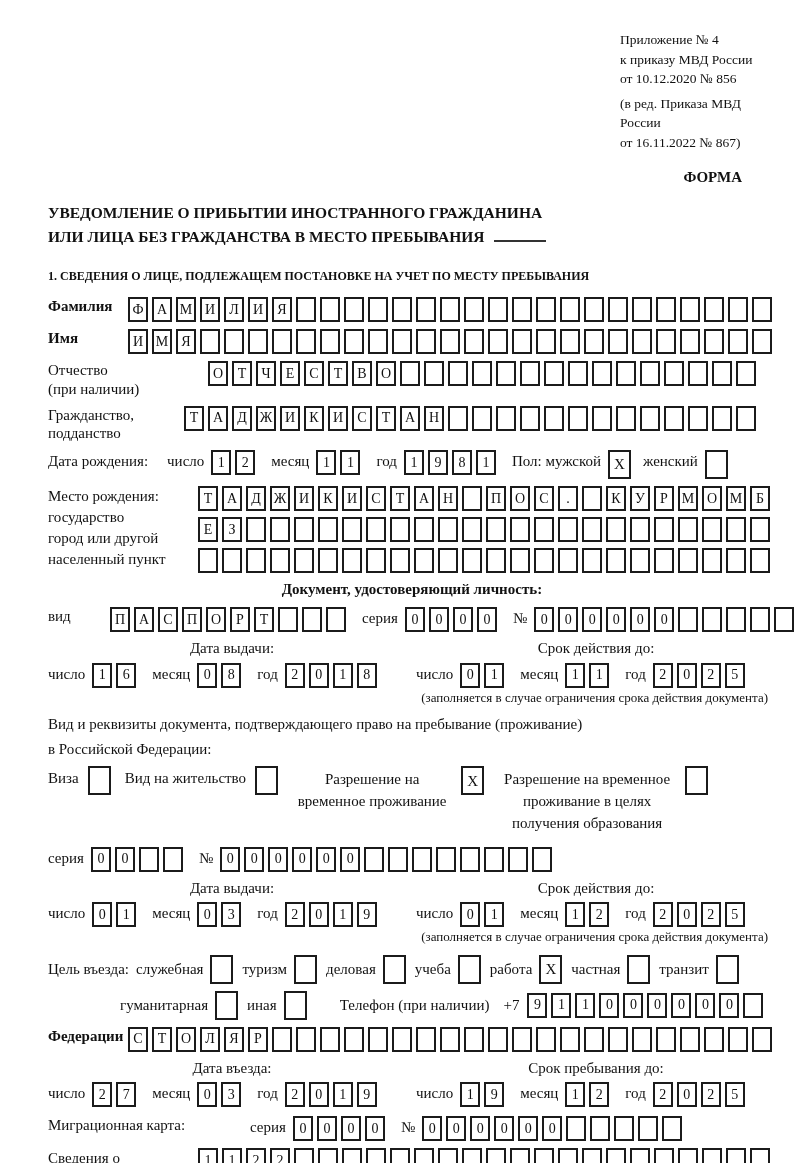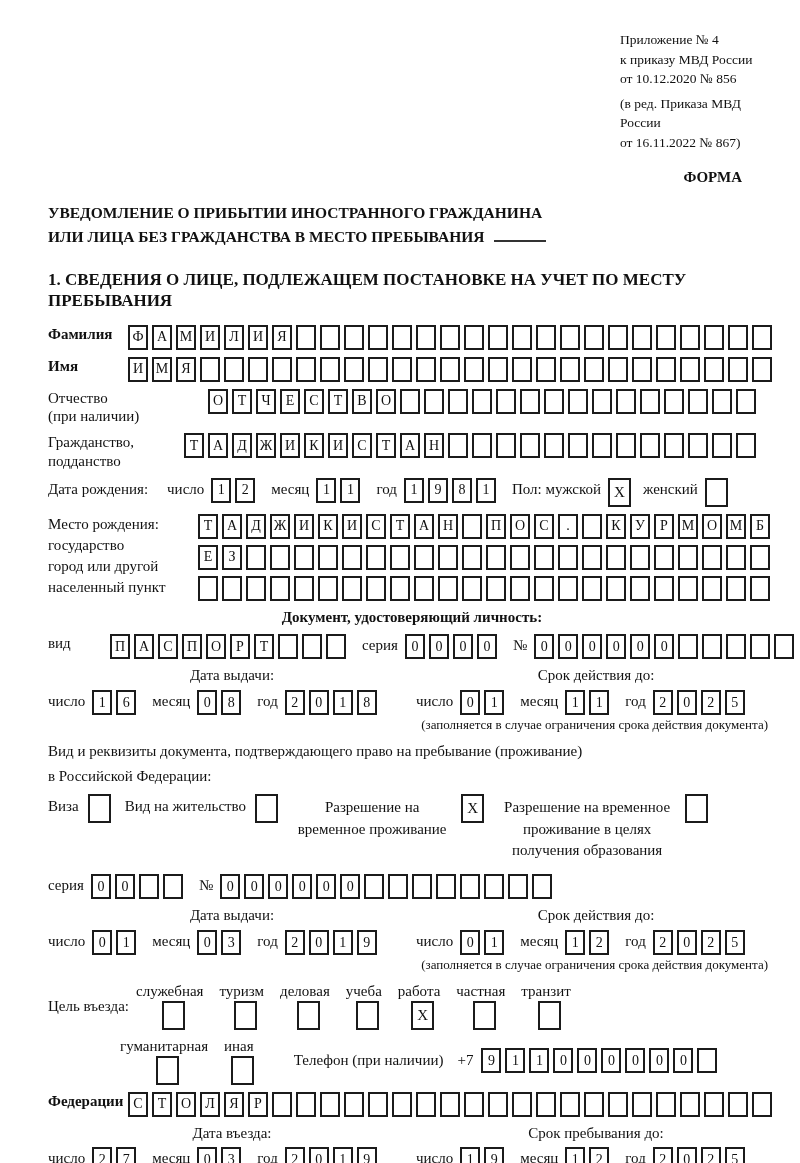--- a/index.html
+++ b/index.html
@@ -11,21 +11,21 @@
   .page{box-sizing:border-box;width:800px;height:1163px;padding:30px 24px 0 48px;position:relative;}
 
   
   .hdr{margin-left:572px;font-size:13.5px;line-height:1.45;}
   .hdr .ed{margin-top:5px;}
   .forma{font-weight:bold;text-align:right;padding-right:34px;margin-top:16px;font-size:15px;}
 
   
   .title{font-weight:bold;font-size:15.5px;margin-top:14px;line-height:1.55;}
   .uline{display:inline-block;width:52px;border-bottom:2.5px solid #333;height:14px;margin-left:10px;}
-  .sec{font-weight:bold;font-size:17px;margin-top:20px;margin-bottom:13px;}
+  .sec{font-weight:bold;font-size:12px;margin-top:20px;margin-bottom:13px;}
 
   
   .frow{display:flex;align-items:flex-start;margin-bottom:7px;}
   .lbl{flex:none;}
   .w80{width:80px;font-weight:bold;}
   .w160{width:160px;}
   .w136{width:136px;}
   .w150{width:150px;line-height:1.4;}
   .vstack{display:flex;flex-direction:column;gap:6px;}
   .boxes{display:flex;flex:none;}
@@ -55,21 +55,21 @@
   
   .resline{margin-bottom:6px;}
   .opts{display:flex;align-items:flex-start;margin:8px 0 12px 0;}
   .opt{display:flex;align-items:flex-start;margin-right:14px;}
   .opt .ol{margin-right:9px;margin-top:3px;}
   .optc{text-align:center;line-height:1.45;}
   .optw1{width:160px;}
   .optw2{width:178px;}
 
   
-  .pitem{display:flex;align-items:center;margin-right:9px;flex-direction:column;}
+  .pitem{display:flex;align-items:center;margin-right:9px;}
   .pl{margin-right:7px;}
   .purpose2{margin-left:72px;align-items:center;}
   .phl{margin-left:24px;margin-right:14px;}
   .pp{margin-right:8px;}
 
   .gap30{margin-left:30px;}
 </style>
 </head>
 <body>
 

